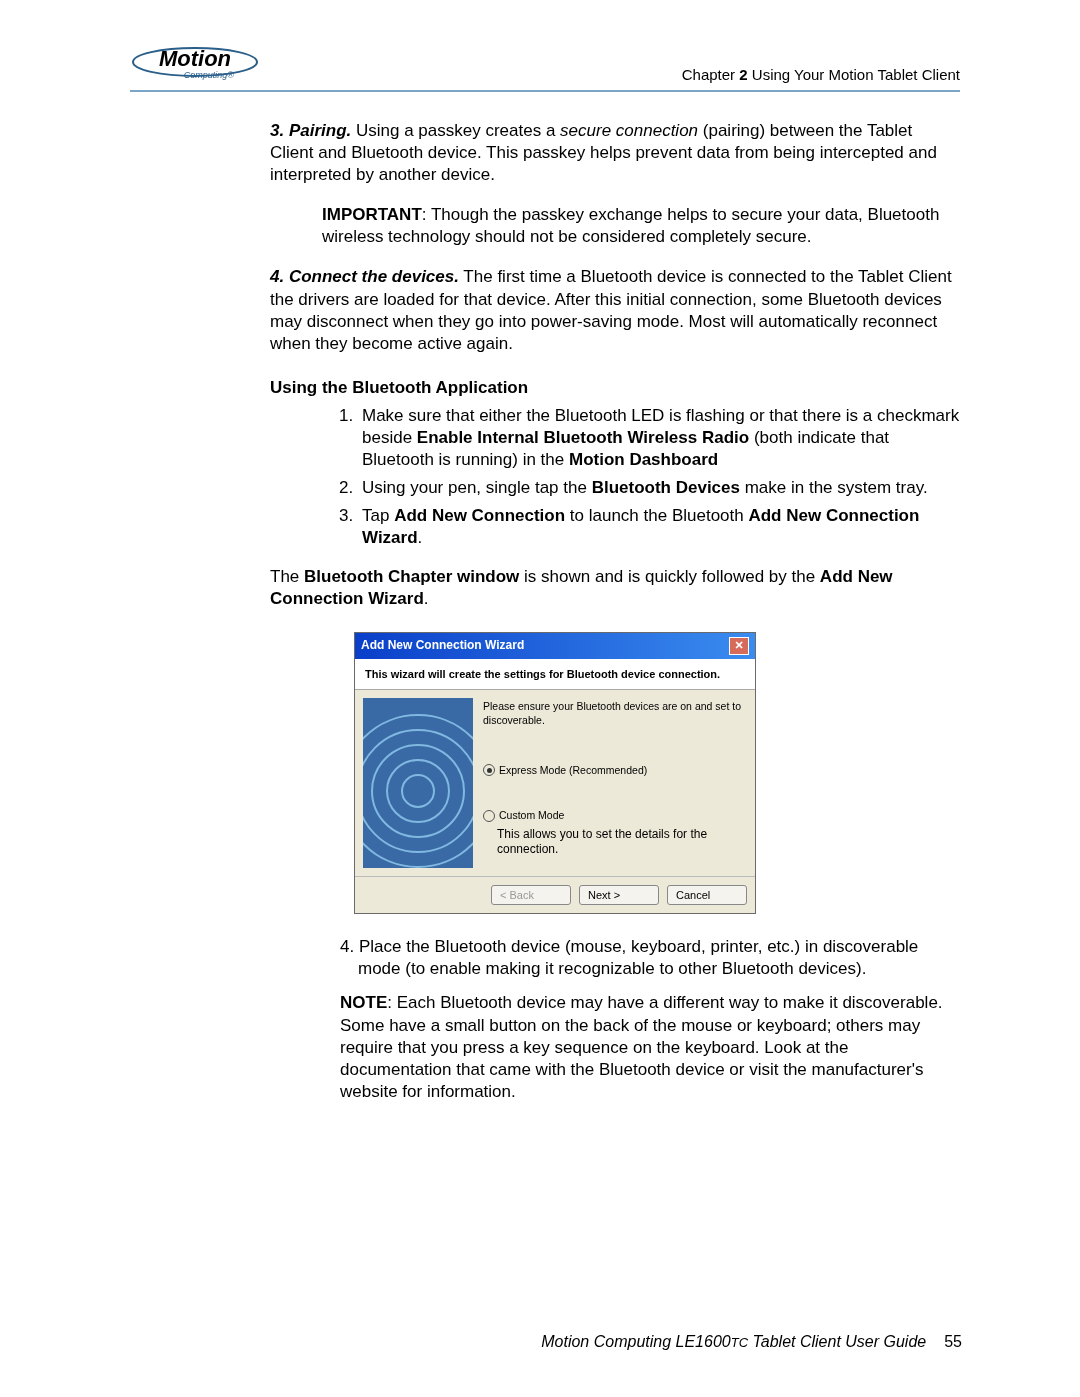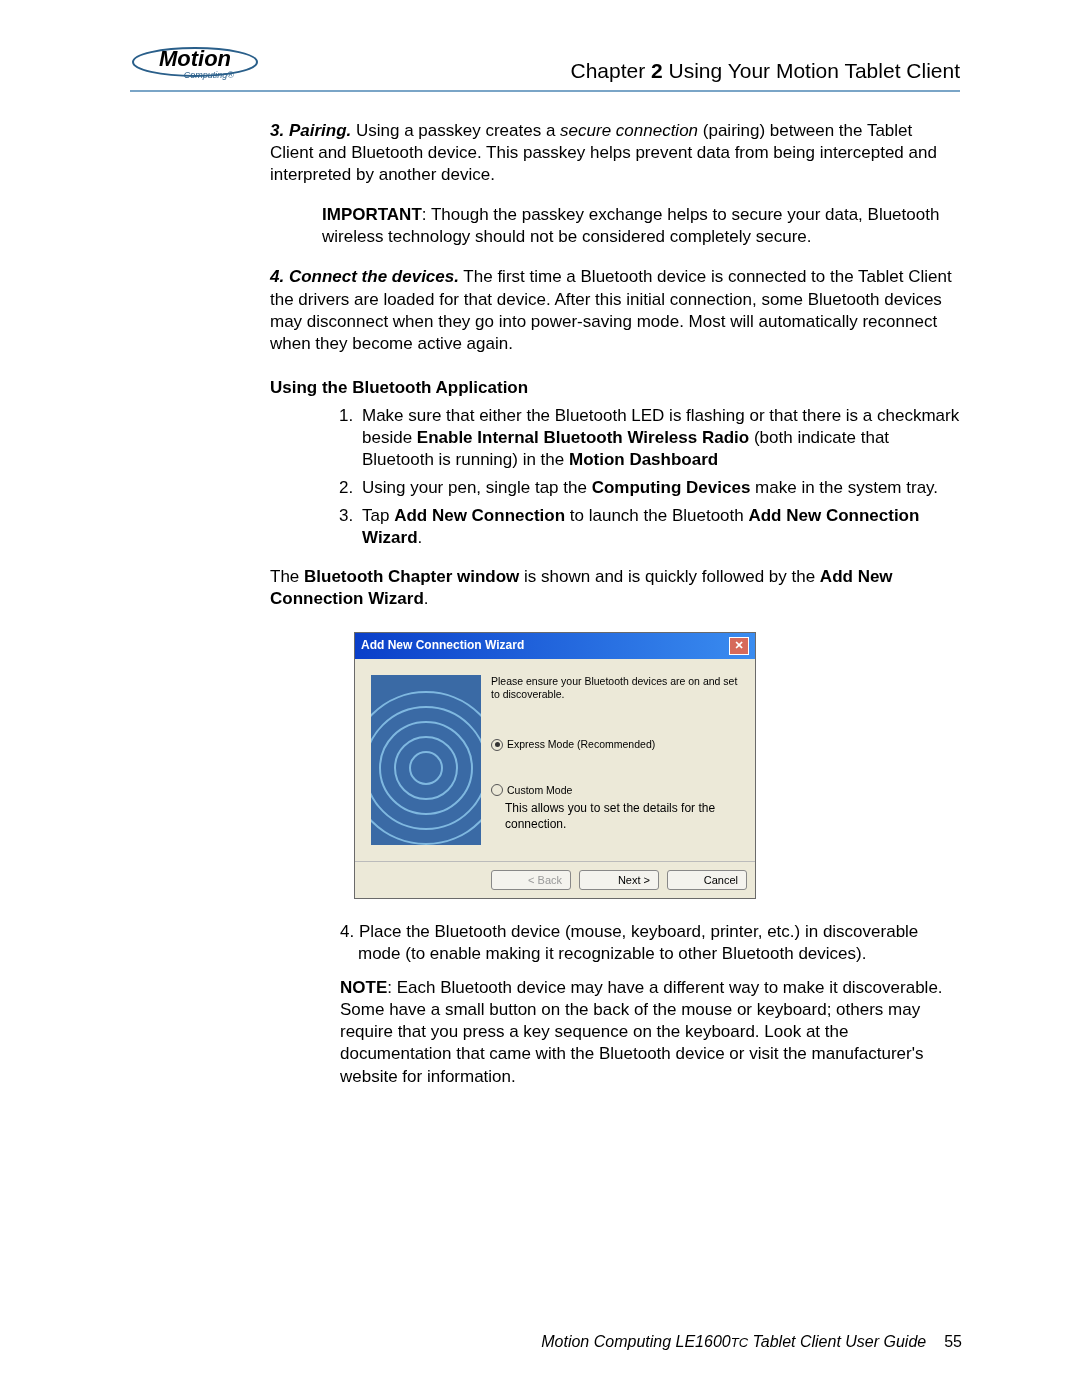--- a/index.html
+++ b/index.html
@@ -24,21 +24,21 @@
     align-items: flex-end;
     border-bottom: 2px solid #7aa5c7;
     padding-bottom: 6px;
     margin-bottom: 28px;
   }
   .logo {
     width: 130px;
   }
   .logo svg { display: block; }
   .chapter {
-    font-size: 21px;
+    font-size: 15px;
   }
   .content {
     margin-left: 140px;
   }
   .para { margin: 0 0 18px 0; }
   .important-block {
     margin: 14px 0 18px 52px;
   }
   .heading {
     font-weight: bold;
@@ -88,21 +88,22 @@
   }
   .wiz-subhead {
     background: #fff;
     border-bottom: 1px solid #aaa;
     padding: 8px 10px;
     font-weight: bold;
     font-size: 11px;
   }
   .wiz-body {
     display: flex;
-    padding: 16px;
+    padding: 8px;
+    align-items: flex-end;
   }
   .wiz-art {
     width: 110px;
     height: 170px;
     background: #3a6aa5;
     position: relative;
     overflow: hidden;
     margin-right: 10px;
   }
   .ring {
@@ -149,21 +150,21 @@
     gap: 8px;
     background: #ece9d8;
   }
   .wiz-btn {
     min-width: 62px;
     padding: 2px 8px;
     font-size: 11px;
     background: #f4f3ee;
     border: 1px solid #888;
     border-radius: 3px;
-    text-align: right;
+    text-align: left;
   }
   .wiz-btn.disabled { color: #999; }
   .footer {
     position: absolute;
     bottom: 44px;
     right: 118px;
     font-style: italic;
     font-size: 16px;
   }
   .footer .model { font-size: 13px; font-style: italic; }
@@ -203,36 +204,37 @@
       <span class="bold ital">4. Connect the devices.</span><span> The first time a Bluetooth device is connected to the Tablet Client the drivers are loaded for that device. After this initial connection, some Bluetooth devices may disconnect when they go into power-saving mode. Most will automatically reconnect when they become active again.</span>
     </p>
 
     <div class="heading">Using the Bluetooth Application</div>
 
     <ol class="steps">
       <li>
         <span>Make sure that either the Bluetooth LED is flashing or that there is a checkmark beside </span><span class="bold">Enable Internal Bluetooth Wireless Radio</span><span> (both indicate that Bluetooth is running) in the </span><span class="bold">Motion Dashboard</span>
       </li>
       <li>
-        <span>Using your pen, single tap the </span><span class="bold">Computing Devices</span><span> make in the system tray.</span>
+        <span>Using your pen, single tap the </span><span class="bold">Bluetooth Devices</span><span> make in the system tray.</span>
       </li>
       <li>
         <span>Tap </span><span class="bold">Add New Connection</span><span> to launch the Bluetooth </span><span class="bold">Add New Connection Wizard</span><span>.</span>
       </li>
     </ol>
 
     <p class="para">
       <span>The </span><span class="bold">Bluetooth Chapter window</span><span> is shown and is quickly followed by the </span><span class="bold">Add New Connection Wizard</span><span>.</span>
     </p>
 
     <div class="wizard">
       <div class="wiz-titlebar">
         <span>Add New Connection Wizard</span>
         <span class="wiz-close">✕</span>
       </div>
+      <div class="wiz-subhead">This wizard will create the settings for Bluetooth device connection.</div>
       <div class="wiz-body">
         <div class="wiz-art">
           <div class="ring" style="width:30px;height:30px;"></div>
           <div class="ring" style="width:60px;height:60px;"></div>
           <div class="ring" style="width:90px;height:90px;"></div>
           <div class="ring" style="width:120px;height:120px;"></div>
           <div class="ring" style="width:150px;height:150px;"></div>
         </div>
         <div class="wiz-right">
           <p>Please ensure your Bluetooth devices are on and set to discoverable.</p>

